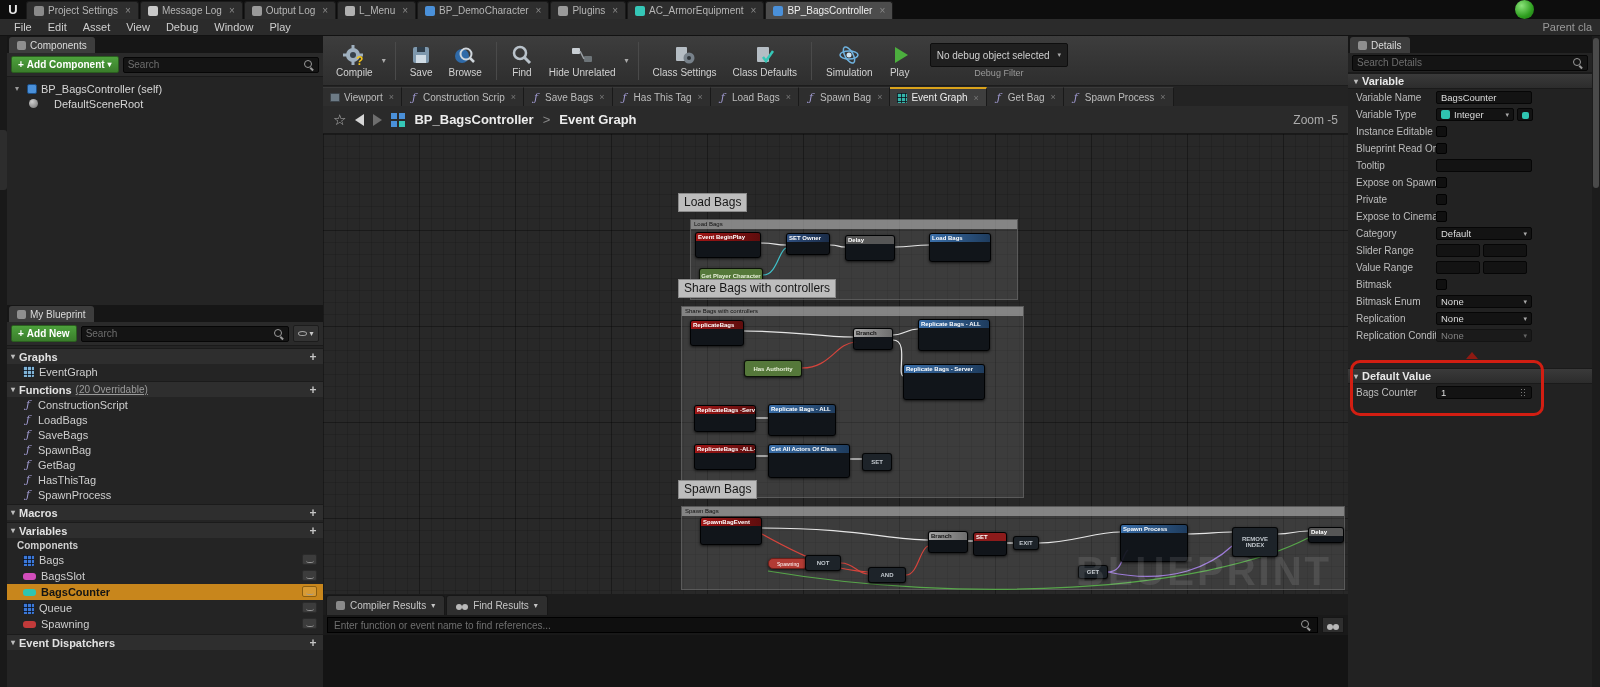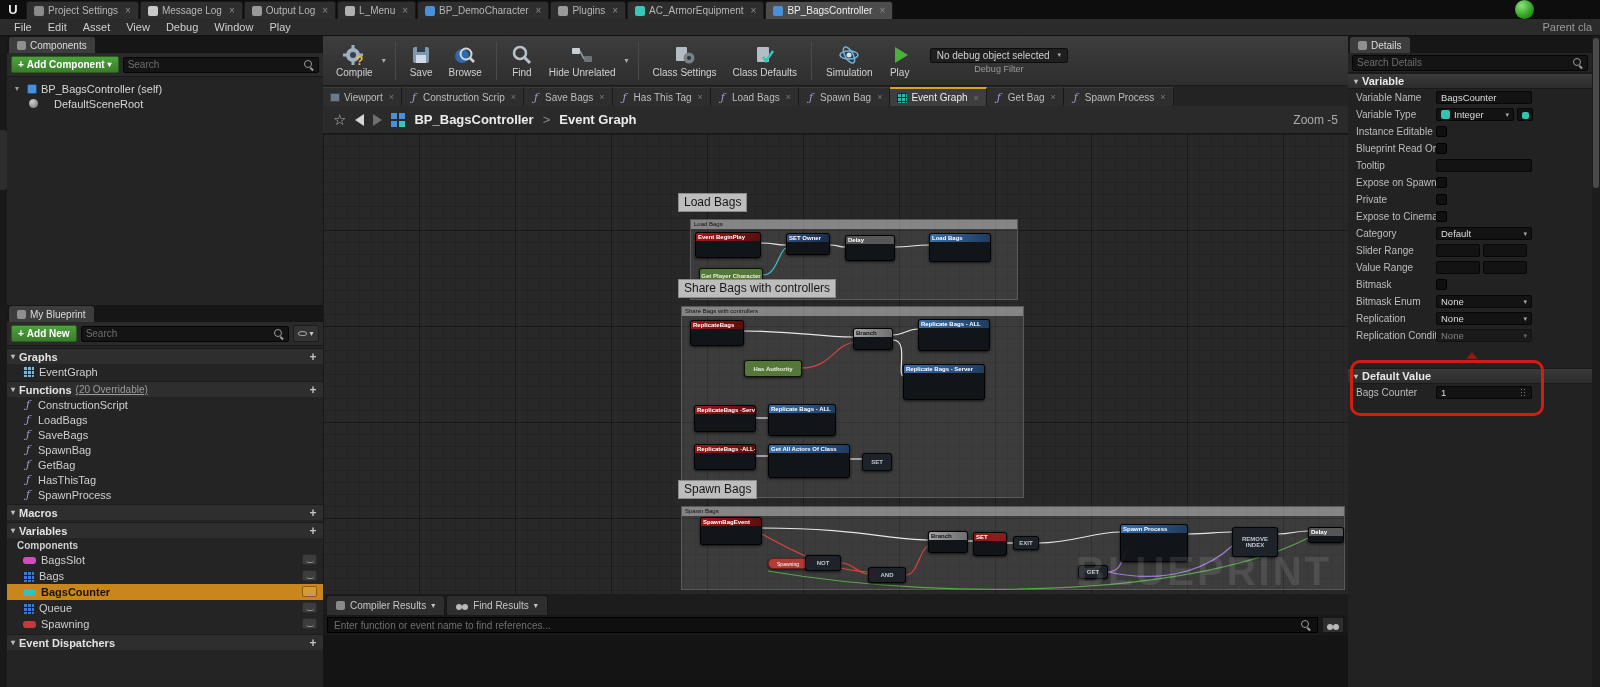--- a/index.html
+++ b/index.html
@@ -62,21 +62,21 @@
 .li-row.selected .var-eye{background:#d79a34;border-color:#8a5e12;}
 
 
 .toolbar{position:absolute;left:323px;top:36px;width:1025px;height:50px;background:linear-gradient(#3d3d3d,#2e2e2e);border-bottom:1px solid #1c1c1c;display:flex;align-items:center;padding:0 6px;gap:2px;}
 .tb-btn{height:46px;display:flex;flex-direction:column;align-items:center;justify-content:center;gap:1px;padding:0 7px;border-radius:3px;}
 .tb-label{font-size:10px;color:#d2d2d2;white-space:nowrap;}
 .tb-caret{color:#aaa;font-size:8px;padding:0 2px;}
 .tb-group{display:flex;align-items:center;}
 .tb-sep{width:1px;height:38px;background:#222;border-right:1px solid #4a4a4a;margin:0 5px;}
 .debug-box{margin-left:10px;display:flex;flex-direction:column;align-items:center;gap:1px;}
-.debug-dd{height:15px;background:#1f1f1f;border:1px solid #0e0e0e;border-radius:2px;display:flex;align-items:center;gap:8px;padding:0 6px;font-size:10px;color:#cfcfcf;white-space:nowrap;}
+.debug-dd{height:24px;background:#1f1f1f;border:1px solid #0e0e0e;border-radius:2px;display:flex;align-items:center;gap:8px;padding:0 6px;font-size:10px;color:#cfcfcf;white-space:nowrap;}
 .debug-filter{font-size:9px;color:#9a9a9a;}
 
 
 .gtabs{position:absolute;left:323px;top:86px;width:1025px;height:20px;background:#232323;display:flex;align-items:flex-end;overflow:hidden;}
 .gtab{height:19px;display:flex;align-items:center;gap:4px;padding:0 7px;background:#2e2e2e;border-right:1px solid #191919;border-top:1px solid #3a3a3a;font-size:10px;color:#bdbdbd;white-space:nowrap;}
 .gtab.active{background:#3e3e3e;color:#eee;border-top:2px solid #d9a21b;}
 .gtab-close{color:#777;font-size:9px;margin-left:2px;}
 .ggrid{width:10px;height:10px;background-color:#35b5a9;background-image:linear-gradient(rgba(10,15,25,.8) 1px,transparent 1px),linear-gradient(90deg,rgba(10,15,25,.8) 1px,transparent 1px);background-size:4px 4px;border-radius:1px;flex:none;}
 .vp-icon{width:10px;height:9px;background:#6d7b86;border:1px solid #3c444b;border-radius:1px;flex:none;}
 
@@ -318,27 +318,27 @@
         <span>Macros</span>
         <span class="sec-plus">+</span>
       </div>
       <div class="sec-header">
         <span class="sec-caret">▾</span>
         <span>Variables</span>
         <span class="sec-plus">+</span>
       </div>
       <div class="sub-header">Components</div>
       <div class="li-row var">
+        <span class="icon-grid" style="background-color: rgb(59, 120, 216);"></span>
+        <span>Bags</span>
+        <span class="var-eye"></span>
+      </div>
+      <div class="li-row var">
         <span class="var-pill" style="background: rgb(210, 77, 187);"></span>
         <span>BagsSlot</span>
-        <span class="var-eye"></span>
-      </div>
-      <div class="li-row var">
-        <span class="icon-grid" style="background-color: rgb(59, 120, 216);"></span>
-        <span>Bags</span>
         <span class="var-eye"></span>
       </div>
       <div class="li-row var selected">
         <span class="var-pill" style="background: rgb(47, 197, 177);"></span>
         <span>BagsCounter</span>
         <span class="var-eye"></span>
       </div>
       <div class="li-row var">
         <span class="icon-grid" style="background-color: rgb(59, 120, 216);"></span>
         <span>Queue</span>

